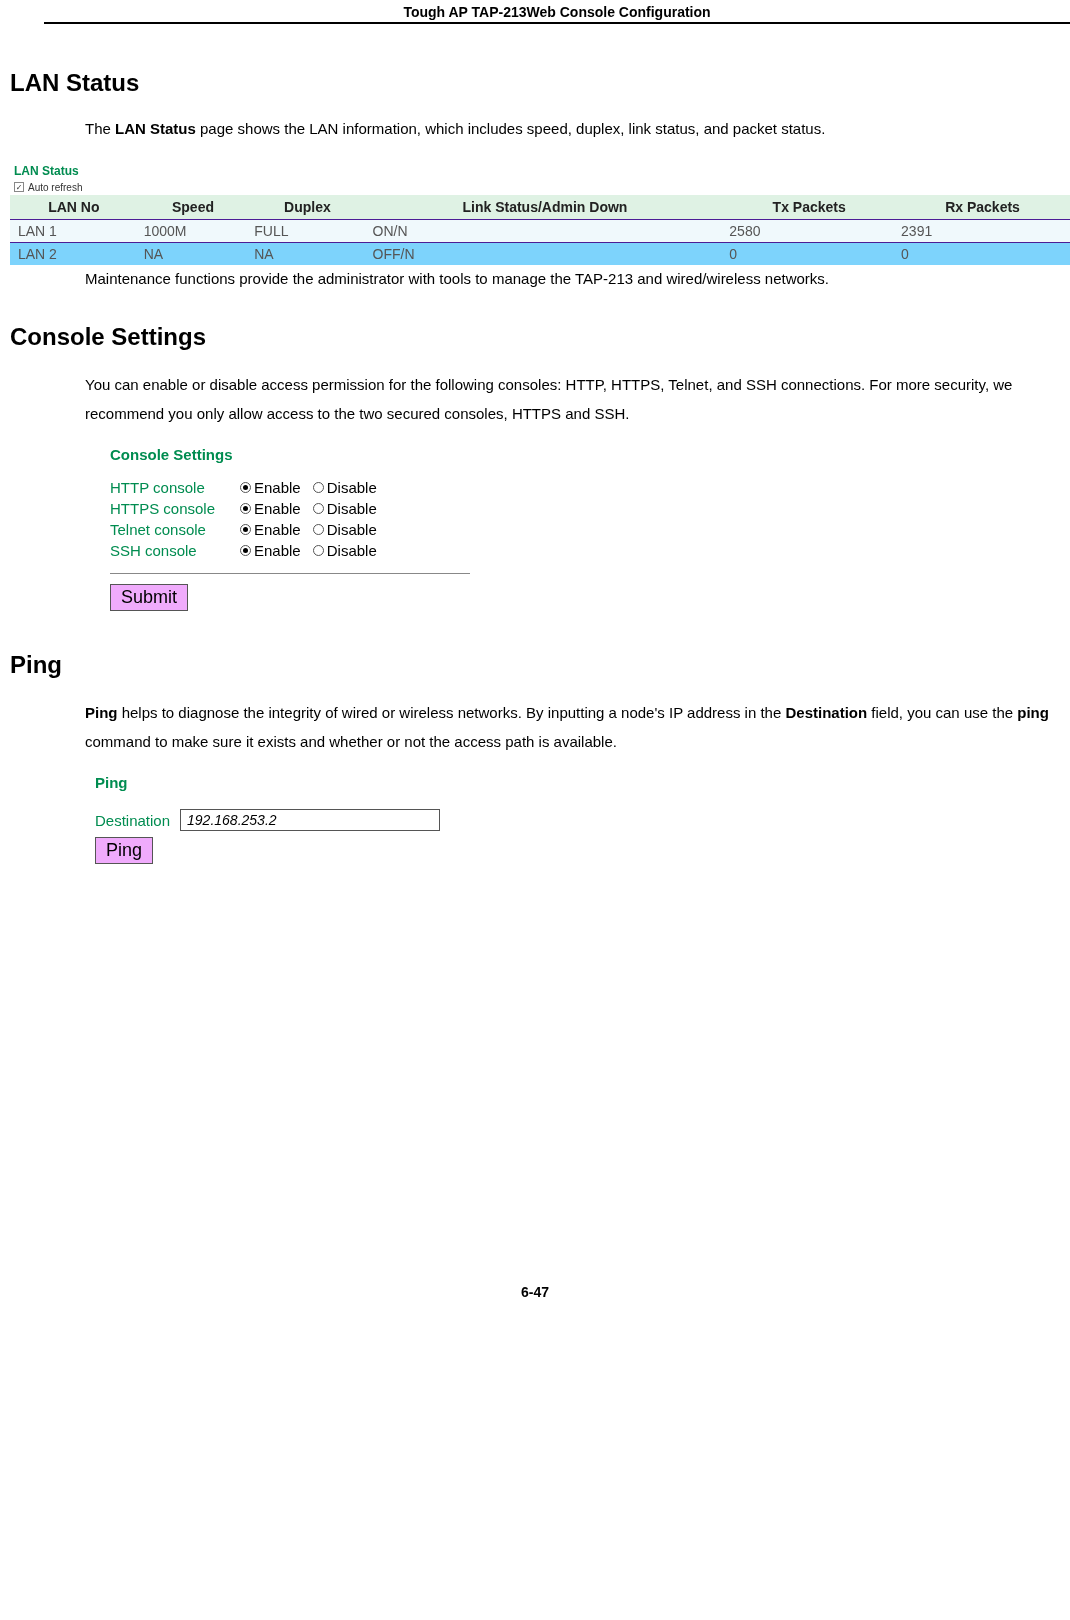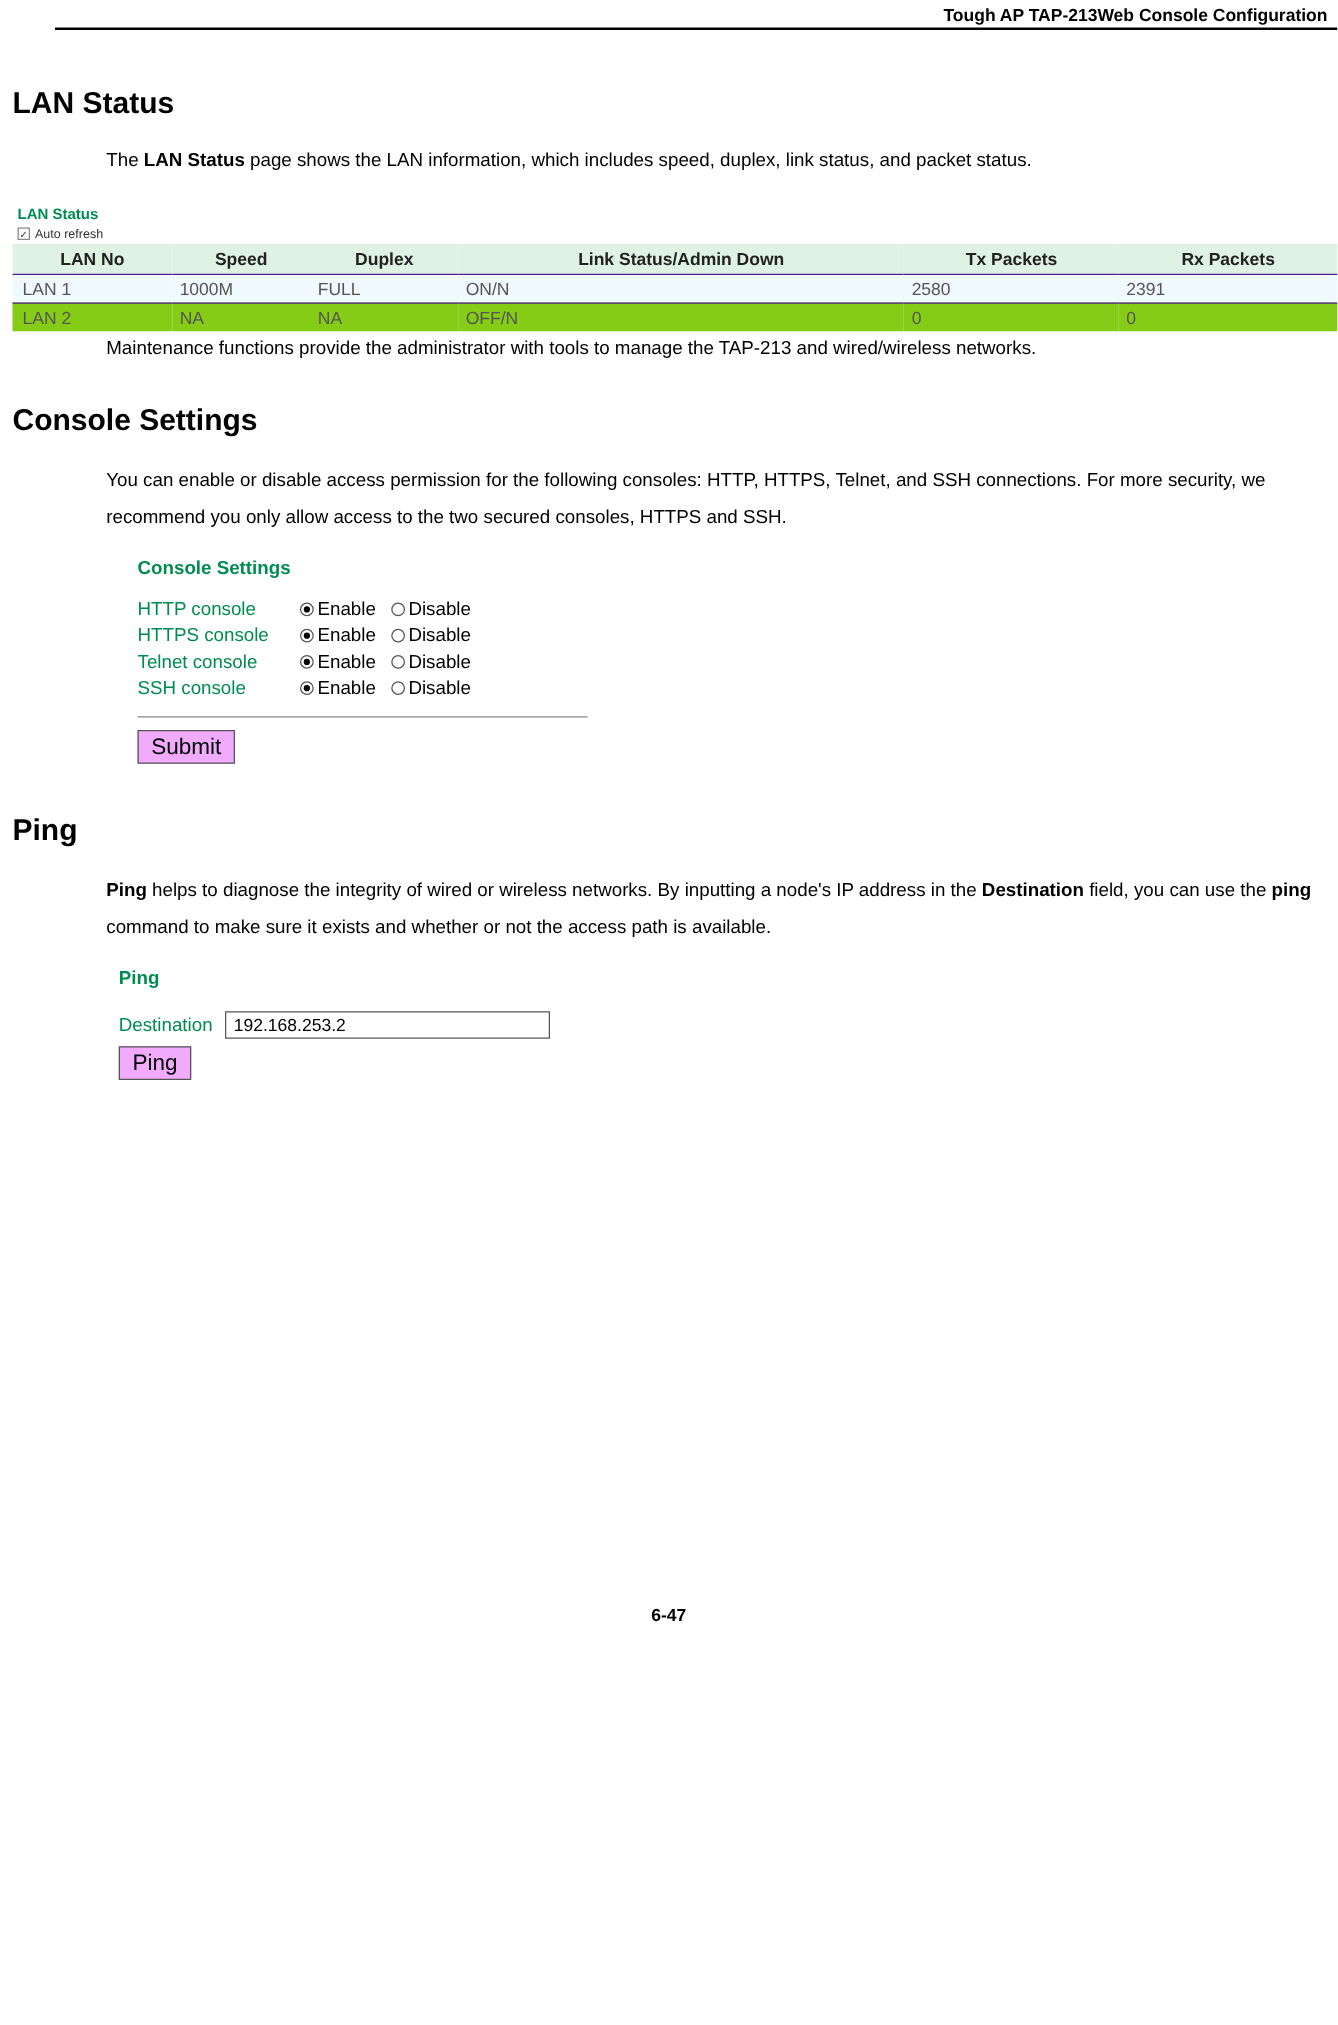--- a/index.html
+++ b/index.html
@@ -5,21 +5,21 @@
     * { box-sizing: border-box; margin: 0; padding: 0; }
     body {
       font-family: Verdana, Geneva, sans-serif;
       font-size: 14px;
       color: #000;
       width: 1070px;
       background: #fff;
     }
     .page-header {
       display: flex;
-      justify-content: flex-end;
+      justify-content: center;
       padding: 4px 8px 2px;
       font-weight: bold;
       border-bottom: 2px solid #000;
       margin-left: 44px;
     }
     .content { padding: 20px 10px 0 10px; }
     .h2 { font-size: 24px; font-weight: bold; margin: 25px 0 18px 0; }
     .h1-big { font-size: 34px; font-weight: bold; margin: 50px 0 20px 0; }
     .h2-section { font-size: 24px; font-weight: bold; margin: 30px 0 20px 0; }
     .h2-section2 { font-size: 24px; font-weight: bold; margin: 40px 0 20px 0; }
@@ -28,39 +28,39 @@
 
     
     .lan-status-fig { margin: 0 0 0 0; font-family: Arial, sans-serif; font-size: 11px; color: #333; width: 1060px; }
     .lan-status-title { color: #008c50; font-weight: bold; font-size: 12px; padding: 2px 4px; }
     .auto-refresh { font-size: 10px; color: #333; padding: 2px 4px; display: flex; align-items: center; gap: 4px; }
     .auto-refresh .cb { width: 10px; height: 10px; border: 1px solid #888; display: inline-flex; align-items: center; justify-content: center; font-size: 8px; background:#fff; }
     .lan-table { width: 100%; border-collapse: collapse; font-size: 14px; }
     .lan-table th { background: #dff2e4; text-align: center; font-weight: bold; padding: 4px 6px; color:#222; }
     .lan-table td { background: #f0f9fc; padding: 3px 6px; color:#555; border-top: 1px solid #4c1d95; }
     .lan-table td:first-child { padding-left: 8px; }
-    .lan-table tr.r2 td { background: #84cc16; }
+    .lan-table tr.r2 td { background: #7dd3fc; }
 
     
     .console-fig { margin: 5px 0 0 100px; font-family: Arial, sans-serif; font-size: 15px; width: 380px; }
     .console-title { color: #008c50; font-weight: bold; margin-bottom: 16px; }
     .console-row { display: flex; align-items: center; margin: 4px 0; }
     .console-label { color: #008c50; width: 130px; font-size: 15px; }
     .radio { width: 11px; height: 11px; border: 1px solid #555; border-radius: 50%; display:inline-flex; align-items:center; justify-content:center; margin: 0 3px 0 0; vertical-align: middle; }
     .radio .dot { width: 5px; height: 5px; background:#000; border-radius:50%; }
     .rlabel { color:#000; font-size:15px; margin-right: 12px; }
     .console-hr { border: none; border-top: 1px solid #888; margin: 14px 0 10px 0; width: 360px; }
     .btn { display:inline-block; border: 1px solid #555; background: #f0abfc; padding: 2px 10px; font-size: 18px; font-family: Arial, sans-serif; }
 
     
     .ping-fig { margin: 10px 0 0 85px; font-family: Arial, sans-serif; font-size: 15px; }
     .ping-title { color:#008c50; font-weight:bold; margin-bottom: 18px; }
     .ping-row { display:flex; align-items:center; gap: 10px; margin-bottom: 6px; }
     .ping-label { color:#008c50; font-size: 15px; }
-    .text-input { border: 1px solid #555; background:#fff; height: 22px; width: 260px; padding: 1px 6px; font-family: Arial; font-size: 14px; }
+    .text-input { border: 1px solid #555; background:#fff; height: 22px; width: 260px; padding: 1px 6px; font-family: Arial; font-size: 14px; font-style: italic; }
 
     .page-footer { text-align:center; font-weight:bold; font-size:14px; margin-top: 420px; padding-bottom: 20px; }
   </style>
 </head>
 <body>
 
 <div class="page-header">
   <div>Tough AP TAP-213</div>
   <div>Web Console Configuration</div>
 </div>

